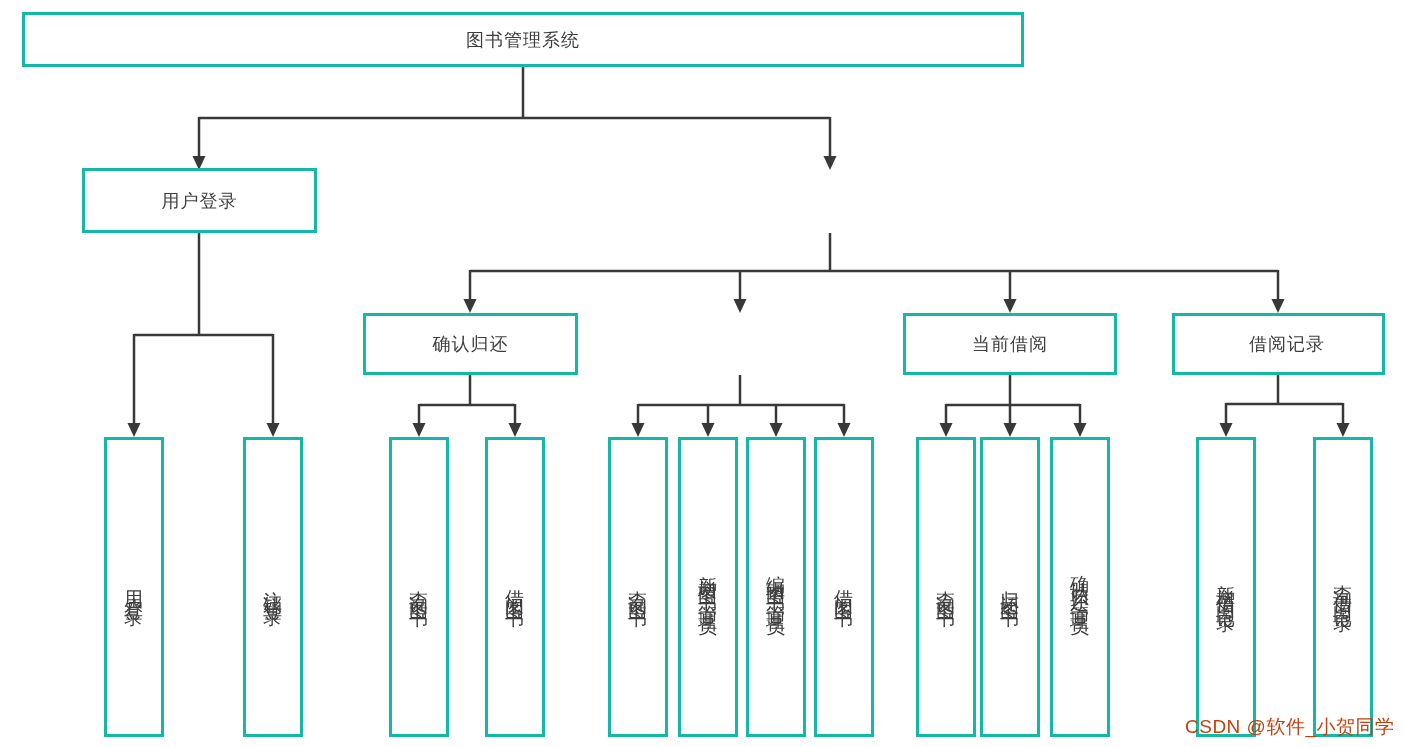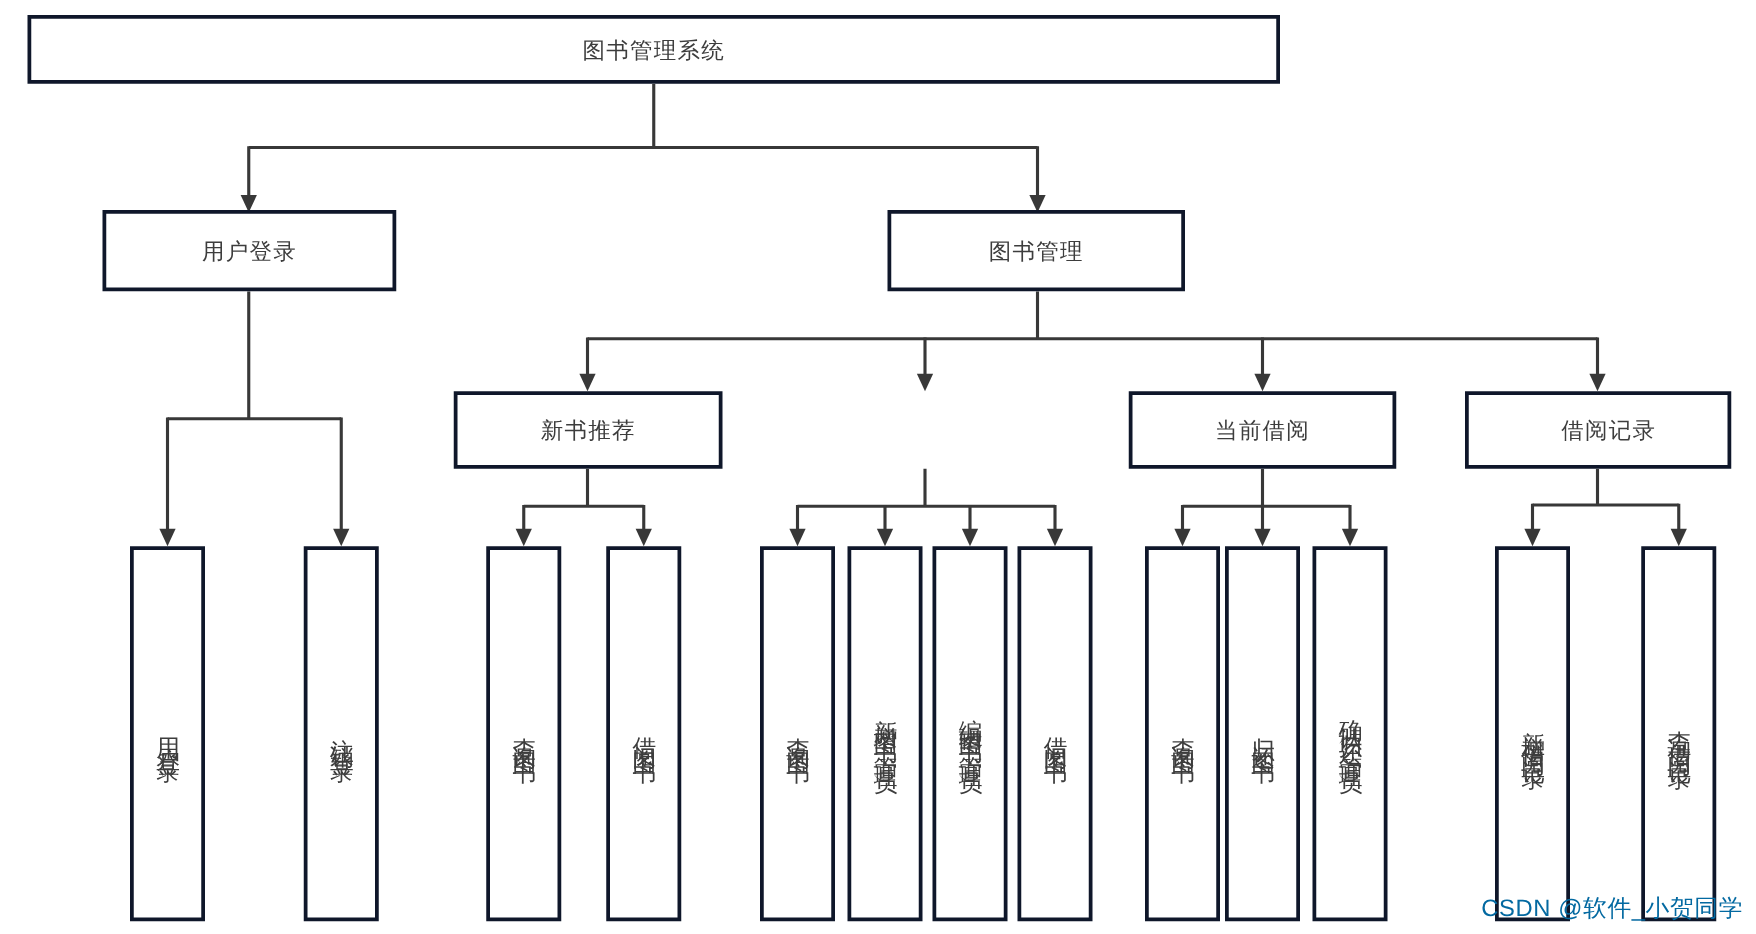--- a/index.html
+++ b/index.html
@@ -16,21 +16,21 @@
   }
   #connectors {
     position: absolute;
     left: 0; top: 0;
     width: 1405px; height: 747px;
     z-index: 1;
   }
   .box {
     position: absolute;
     box-sizing: border-box;
-    border: 3px solid #0f172a;
+    border: 3px solid #14b8a6;
     background: #ffffff;
     display: flex;
     align-items: center;
     justify-content: center;
     color: #3d3d3d;
     z-index: 2;
   }
   .hlabel {
     font-size: 18px;
     letter-spacing: 1px;
@@ -69,21 +69,21 @@
   .l-9  { left: 916px; }
   .l-10 { left: 980px; }
   .l-11 { left: 1050px; }
   .l-12 { left: 1196px; }
   .l-13 { left: 1313px; }
   #watermark {
     position: absolute;
     left: 1185px;
     top: 714px;
     font-size: 19px;
-    color: #0369a1;
+    color: #c2410c;
     letter-spacing: 0.5px;
     white-space: nowrap;
     z-index: 6;
   }
 </style>
 </head>
 <body>
 
 <div id="stage">
 
@@ -153,26 +153,23 @@
     </g>
   </svg>
 
   <div class="box n-root">
     <span class="hlabel">图书管理系统</span>
   </div>
 
   <div class="box n-login">
     <span class="hlabel">用户登录</span>
   </div>
-  <div class="box n-mgmt">
-    <span class="hlabel">图书管理</span>
-  </div>
 
   <div class="box n-rec">
-    <span class="hlabel">新书推荐</span>
+    <span class="hlabel">确认归还</span>
   </div>
   <div class="box n-current">
     <span class="hlabel">当前借阅</span>
   </div>
   <div class="box n-records">
     <span class="hlabel">借阅记录</span>
   </div>
 
   <div class="box vbox l-1">
     <span class="vtext">用户登录</span>

